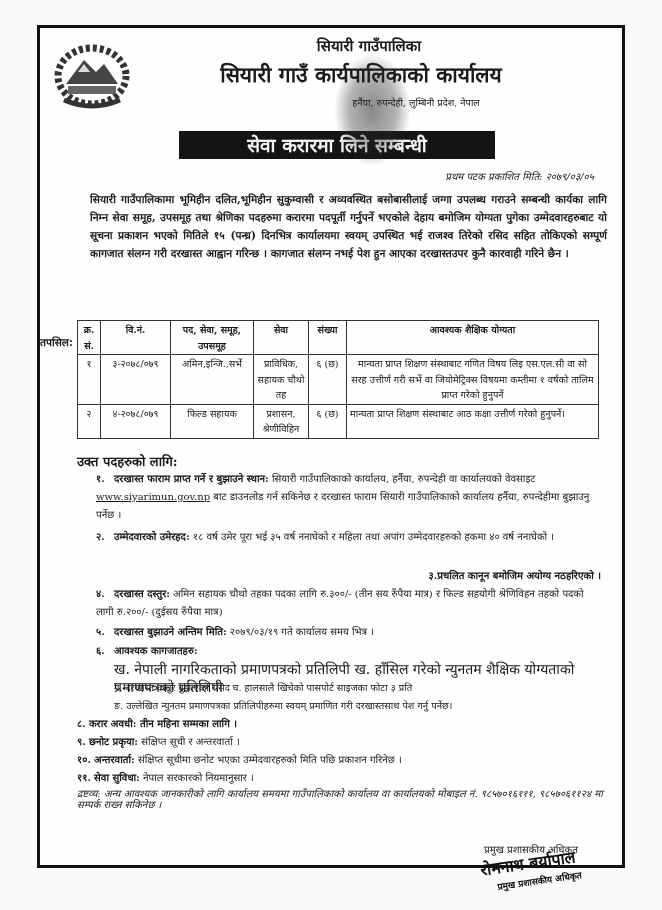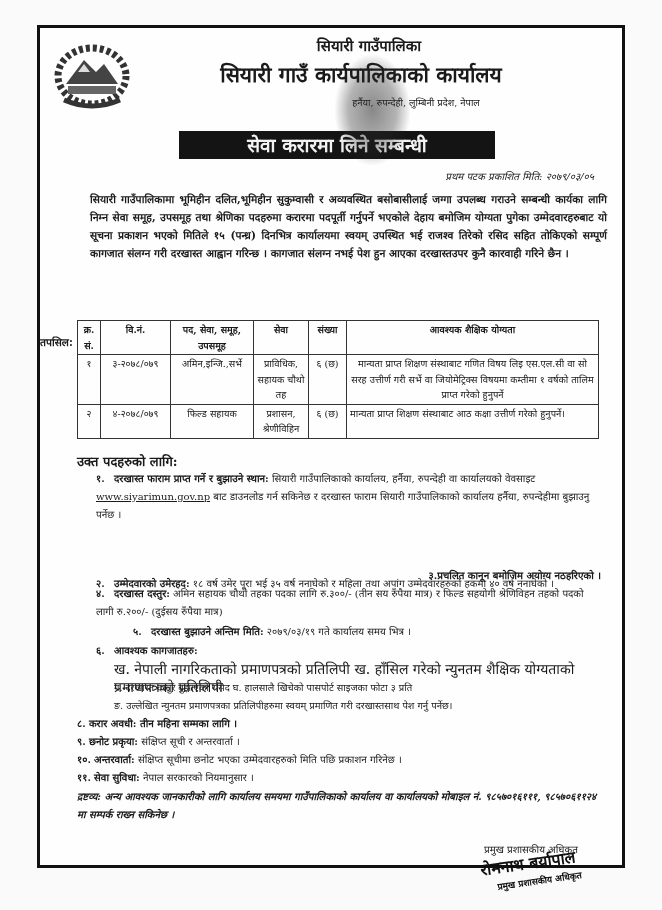--- a/index.html
+++ b/index.html
@@ -20,21 +20,21 @@
   .tapsil { position:absolute; left:0; width:100%; top:303px; text-align:left; font-size:10.5px; font-weight:bold; padding-left:40px; box-sizing:border-box;margin-top:32px; }
   table.pos { position:absolute; left:77px; top:320px; width:522px; border-collapse:collapse; font-size:9.5px; }
   table.pos th, table.pos td { border:1px solid #333; padding:1px 3px; vertical-align:top; text-align:center; line-height:15.5px; }
   table.pos th { font-weight:bold; }
   table.pos td.left { text-align:left; }
   .lead { position:absolute; left:77px; top:452px; font-size:13px; font-weight:bold; }
   .item { position:absolute; font-size:10px; line-height:18px; }
   .item .num { display:inline-block; width:18px; font-weight:bold; }
   .item .lbl { font-weight:bold; }
   .link { text-decoration:underline; }
-  .note { position:absolute; left:80px; width:530px; top:788px; font-size:10px; line-height:18px; font-style:italic; font-weight:bold; }
+  .note { position:absolute; left:80px; width:530px; top:788px; font-size:10px; line-height:11px; font-style:italic; font-weight:normal; }
   .officer { position:absolute; left:484px; top:842px; font-size:10px; }
   .sig { position:absolute; left:480px; top:852px; font-size:16px; font-weight:bold; transform:rotate(-8deg); color:#111; }
   .sig2 { position:absolute; left:497px; top:874px; font-size:9px; font-weight:bold; transform:rotate(-8deg); color:#111; }
 </style>
 </head>
 <body>
 
 <div class="frame"></div>
 
 <svg class="emblem" viewBox="0 0 80 70">
@@ -94,30 +94,30 @@
       <td class="left">मान्यता प्राप्त शिक्षण संस्थाबाट आठ कक्षा उत्तीर्ण गरेको हुनुपर्ने।</td>
     </tr>
   </tbody>
 </table>
 
 <div class="lead">उक्त पदहरुको लागि:</div>
 
 <div class="item" style="left:96px; top:470px; width:505px;">
   <span class="num">१.</span><span class="lbl">दरखास्त फाराम प्राप्त गर्ने र बुझाउने स्थान:</span><span> सियारी गाउँपालिकाको कार्यालय, हर्नैया, रुपन्देही वा कार्यालयको वेवसाइट </span><span class="link">www.siyarimun.gov.np</span><span> बाट डाउनलोड गर्न सकिनेछ र दरखास्त फाराम सियारी गाउँपालिकाको कार्यालय हर्नैया, रुपन्देहीमा  बुझाउनु पर्नेछ ।</span>
 </div>
-<div class="item" style="left:96px; top:528px; width:505px;margin-top:47px;">
+<div class="item" style="left:96px; top:528px; width:505px;">
   <span class="num">२.</span><span class="lbl">उम्मेदवारको उमेरहद:</span><span> १८ वर्ष उमेर पूरा भई ३५ वर्ष ननाघेको र महिला तथा अपांग उम्मेदवारहरुको हकमा ४० वर्ष ननाघेको ।</span>
 </div>
 <div class="item" style="left:96px; top:567px; width:505px;text-align:right;">
   <span class="num">३.</span><span class="lbl">प्रचलित कानून बमोजिम अयोग्य नठहरिएको ।</span>
 </div>
 <div class="item" style="left:96px; top:585px; width:505px;">
   <span class="num">४.</span><span class="lbl">दरखास्त दस्तुर:</span><span> अमिन सहायक चौथो तहका पदका लागि रु.३००/- (तीन सय रुँपैया मात्र) र फिल्ड सहयोगी श्रेणिविहन तहको पदको लागी रु.२००/- (दुईसय रुँपैया मात्र)</span>
 </div>
-<div class="item" style="left:96px; top:623px; width:505px;margin-left:37px;">
+<div class="item" style="left:96px; top:623px; width:505px;">
   <span class="num">५.</span><span class="lbl">दरखास्त  बुझाउने अन्तिम मिति:</span><span> २०७९/०३/१९ गते कार्यालय समय भित्र ।</span>
 </div>
 <div class="item" style="left:96px; top:642px; width:505px;">
   <span class="num">६.</span><span class="lbl">आवश्यक कागजातहरु:</span>
 </div>
 <div class="item" style="left:114px; top:660px; width:500px; font-size:14px;">ख.  नेपाली नागरिकताको प्रमाणपत्रको प्रतिलिपी   ख. हाँसिल गरेको न्युनतम शैक्षिक योग्यताको प्रमाणपत्रको प्रतिलिपी</div>
 <div class="item" style="left:114px; top:679px; width:500px; font-size:9.6px;">ग. दरखास्त दस्तुर बुझाएको रसिद       घ. हालसालै खिचेको पासपोर्ट साइजका फोटा ३ प्रति</div>
 <div class="item" style="left:114px; top:697px; width:500px; font-size:9.6px;">ङ. उल्लेखित न्युनतम प्रमाणपत्रका प्रतिलिपीहरुमा स्वयम् प्रमाणित गरी दरखास्तसाथ पेश गर्नु पर्नेछ।</div>
 
 <div class="item" style="left:77px; top:715px; width:520px;">

